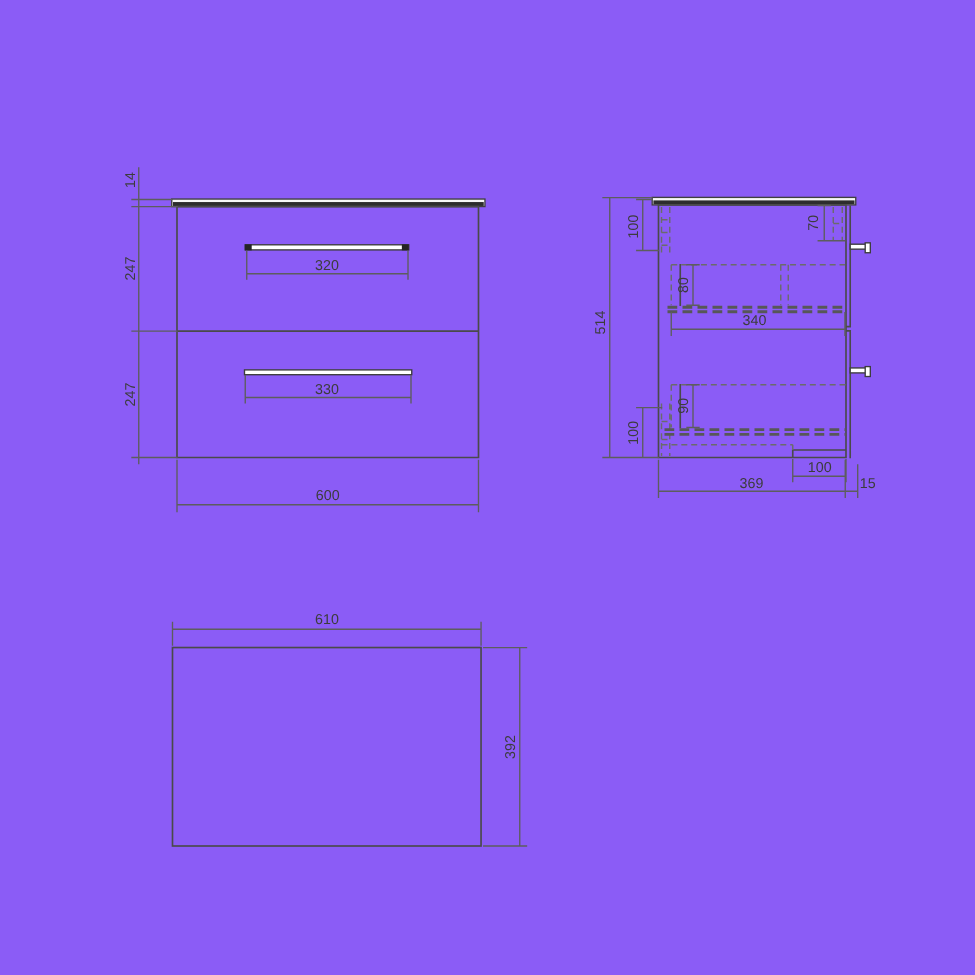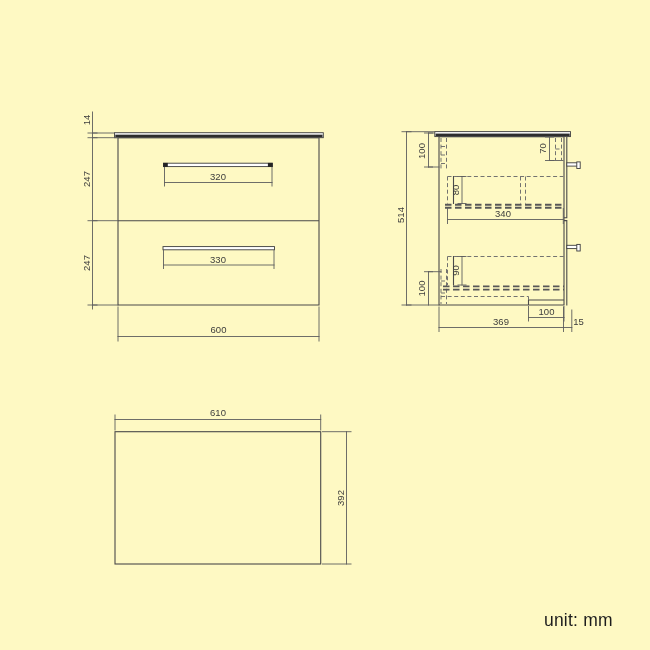--- a/index.html
+++ b/index.html
@@ -1,17 +1,17 @@
 <!DOCTYPE html>
 <html><head>
 <meta charset="utf-8">
 <style>
   html,body{margin:0;padding:0;background:#fff;}
   #canvas{
-    position:relative;width:650px;height:650px;background:#fef9c3;overflow:hidden;
+    position:relative;width:650px;height:650px;background:#8b5cf6;overflow:hidden;
     font-family:"Liberation Sans", sans-serif;
   }
   svg{position:absolute;left:0;top:0;}
   .solid{stroke:#4a4a4a;stroke-width:1.1;fill:none;stroke-linecap:square;}
   .dim{stroke:#5d5d5d;stroke-width:0.9;fill:none;stroke-linecap:square;}
   .dash{stroke:#6b6b6b;stroke-width:0.95;fill:none;stroke-dasharray:4 2.6;}
   .dashthick{stroke:#575757;stroke-width:1.9;fill:none;stroke-dasharray:6.5 3.5;}
   .lbl{font-size:9.5px;fill:#3c3c3c;}
   .worktop-outer{fill:#f7f7f7;stroke:#3f3f3f;stroke-width:0.9;}
   .worktop-core{fill:#2d2d2d;stroke:none;}
@@ -119,14 +119,13 @@
     <g>
       <rect class="solid" x="115" y="431.7" width="205.7" height="132.3" fill="#ffffff"></rect>
       <path class="dim" d="M115 415 V430 M320.7 415 V430 M115 419.5 H320.7
            M322.5 431.7 H351 M322.5 564 H351 M346.5 431.7 V564"></path>
       <text class="lbl" x="218" y="416" text-anchor="middle">610</text>
       <text class="lbl" text-anchor="middle" transform="rotate(-90 340.5 498)" x="340.5" y="501">392</text>
     </g>
 
   </svg>
 
-  <div class="unit-note">unit: mm</div>
 </div>
 
 </body></html>

